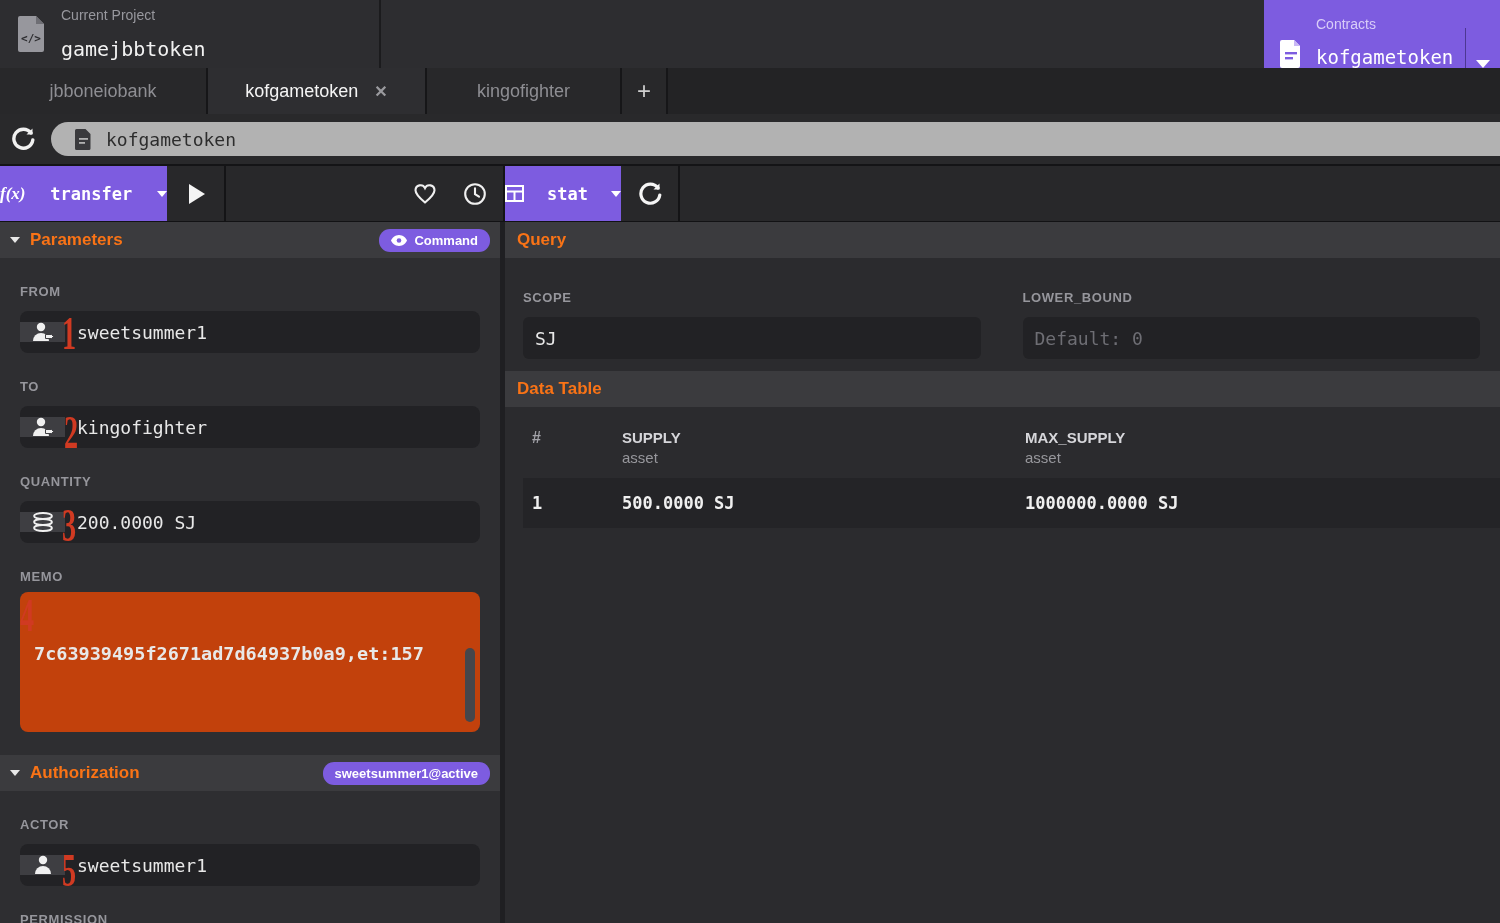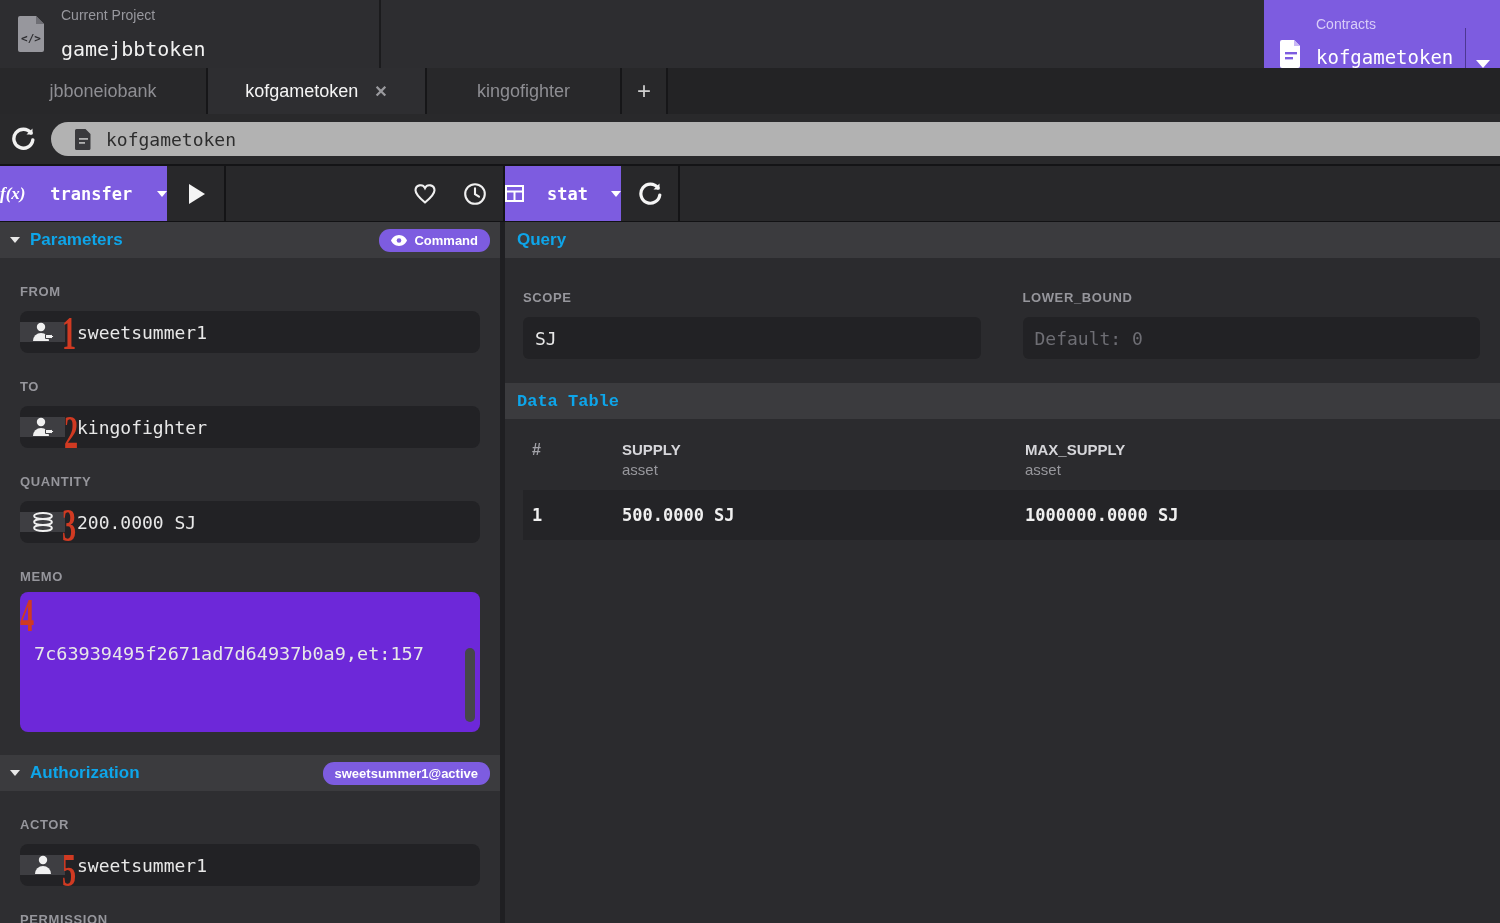--- a/index.html
+++ b/index.html
@@ -53,49 +53,49 @@
   .icon24 { width:24px; height:24px; }
   .btn-table { width:116px; }
   .grid-icon { width:19px; height:17px; }
 
   
   .main { flex:1; display:flex; min-height:0; }
   .panel-left { width:505px; flex:0 0 auto; background:#2e2e31; border-right:5px solid #1f1f22; display:flex; flex-direction:column; overflow:hidden; }
   .panel-right { flex:1; background:#2b2b2e; display:flex; flex-direction:column; overflow:hidden; }
 
   .band { height:36px; background:#3b3b3e; display:flex; align-items:center; padding:0 10px; flex:0 0 auto; }
-  .band-title { font-size:17px; font-weight:bold; color:#0ea5e9; }
+  .band-title { font-size:17px; font-weight:bold; color:#f97316; }
   .band .chev.sm { border-top-color:#e8e8e8; margin-right:10px; }
   .band-spacer { flex:1; }
   .badge { background:#7d5ce0; color:#fff; font-size:13px; font-weight:bold; border-radius:11px;
            padding:4px 12px; display:flex; align-items:center; gap:7px; }
   .eye-icon { width:16px; height:11px; }
 
   .pane-content { padding:26px 20px 0 20px; }
   .field-label { font-size:13px; font-weight:bold; letter-spacing:.6px; color:#96969c; margin-bottom:12px; }
   .field-block { margin-bottom:26px; position:relative; }
   .input-box { height:42px; background:#222225; border-radius:8px; display:flex; align-items:center; overflow:hidden; position:relative; }
   .input-addon { width:45px; background:#3e3e42; display:flex; align-items:center; justify-content:center; flex:0 0 auto; }
   .input-box input { flex:1; background:transparent; border:none; outline:none; color:#e8e8e8;
                      font-family:"DejaVu Sans Mono", monospace; font-size:18px; padding:0 12px; min-width:0; }
   .input-box input::placeholder { color:#6e6e74; }
   .addon-svg { width:24px; height:20px; }
 
   .annotation { position:absolute; font-family:"Liberation Serif", serif; font-weight:bold; font-size:47px;
                 color:#d03a22; line-height:1; transform:scaleX(.6); transform-origin:left top; z-index:5; pointer-events:none; }
 
-  .memo-box { height:140px; background:#6d28d9; border-radius:8px; padding:0 14px; overflow:hidden; position:relative; }
+  .memo-box { height:140px; background:#c2410c; border-radius:8px; padding:0 14px; overflow:hidden; position:relative;font-weight:bold; }
   .memo-lines { font-family:"DejaVu Sans Mono", monospace; font-size:18.5px; line-height:30px; color:#e8e8e8;
                 margin-top:-13px; white-space:pre; }
   .memo-scrollthumb { position:absolute; right:5px; top:56px; width:10px; height:74px; background:#46464b; border-radius:5px; }
 
   
   .query-grid { display:grid; grid-template-columns:1fr 1fr; column-gap:42px; padding:32px 20px 0 18px; }
   .qfield .input-box { border-radius:6px; }
-  .dt-band { margin-top:24px;font-family:Liberation Mono, monospace; }
+  .dt-band { margin-top:12px; }
   .table-header { display:grid; grid-template-columns:90px 403px 1fr; padding:22px 0 0 27px; }
   .th-name { font-size:15px; font-weight:bold; color:#d6d6da; }
   .th-type { font-size:15px; color:#97979c; margin-top:3px; }
   .th-hash { font-size:16px; font-weight:bold; color:#a2a2a8; }
   .table-row { margin-left:18px; margin-top:12px; background:#242427; height:50px;
                display:grid; grid-template-columns:90px 403px 1fr; align-items:center; padding-left:9px; }
   .td { font-family:"DejaVu Sans Mono", monospace; font-size:17px; font-weight:bold; color:#f0f0f0; }
 
   svg { display:block; }
 </style>

